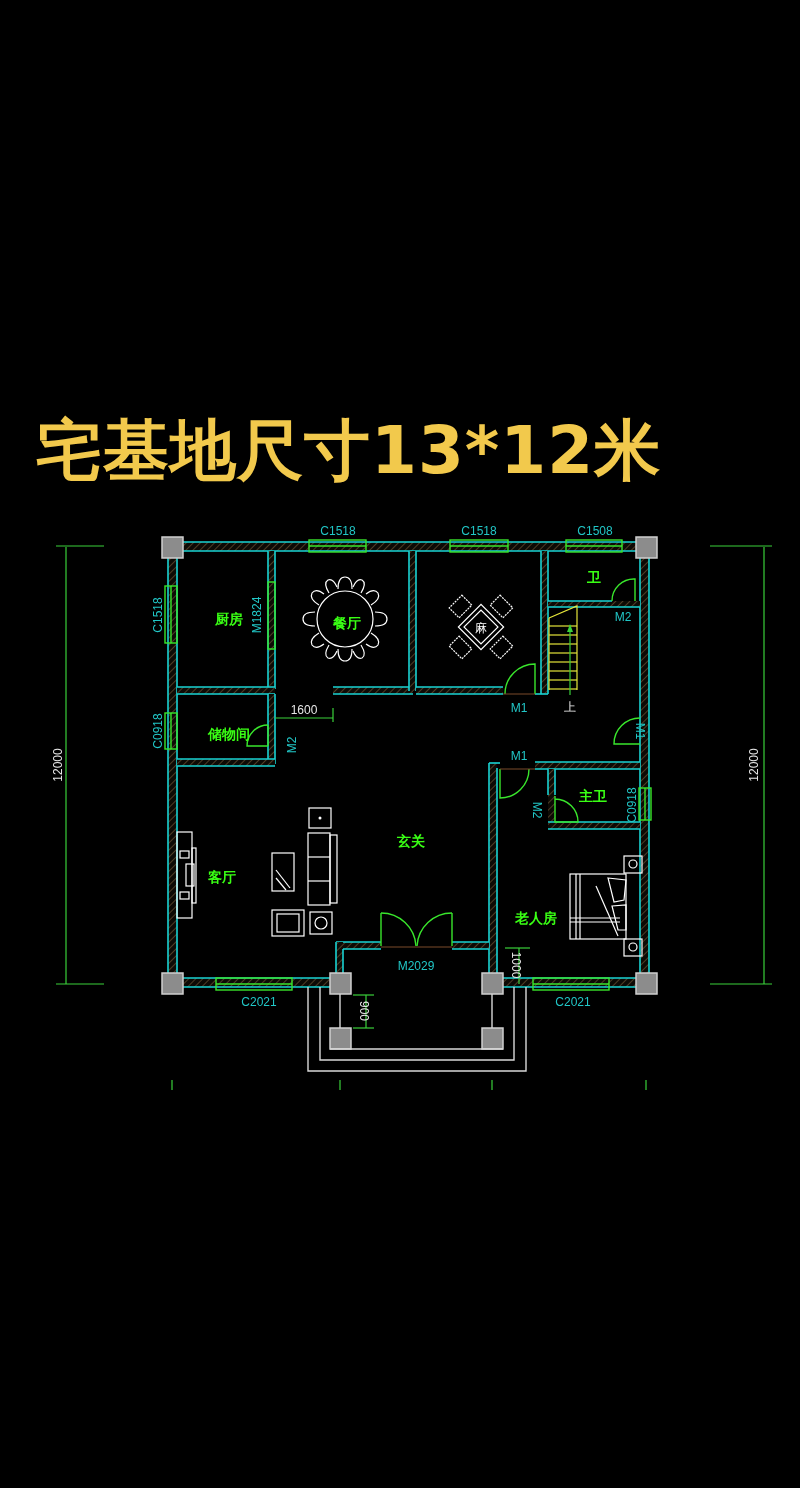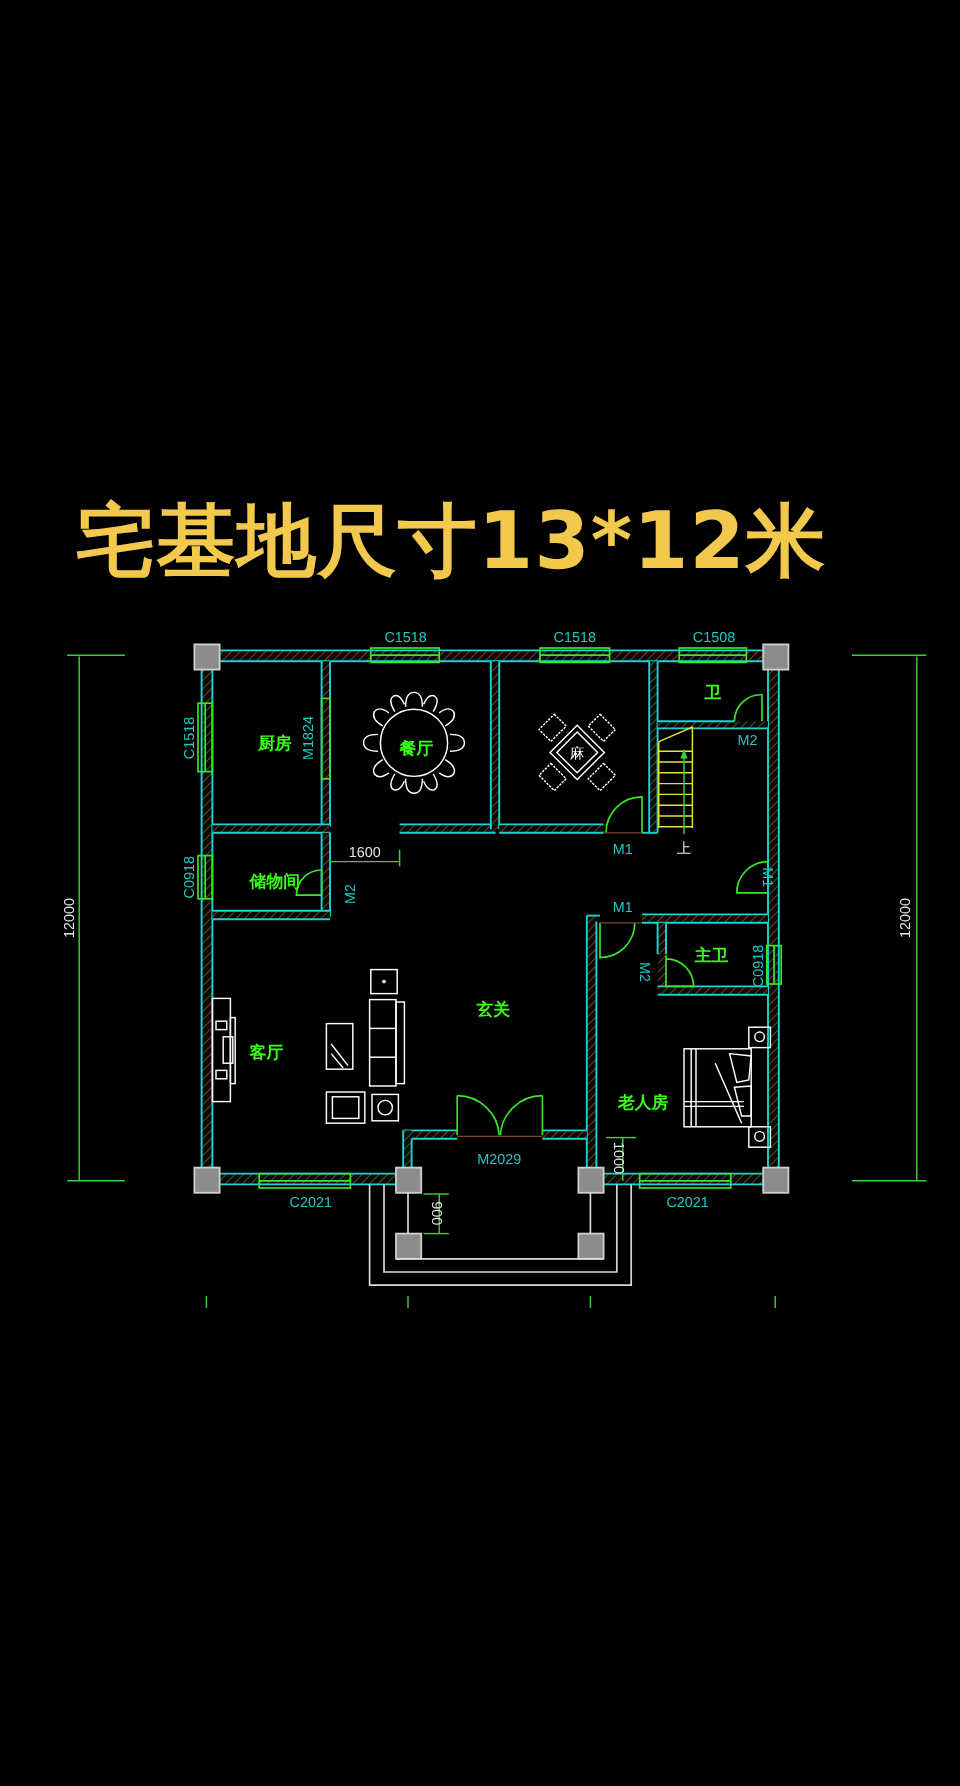--- a/index.html
+++ b/index.html
@@ -2,21 +2,20 @@
 <html><head>
 <meta charset="utf-8">
 <style>
   html, body { margin: 0; padding: 0; background: #000; }
   body { width: 800px; height: 1488px; position: relative; overflow: hidden; font-family: "DejaVu Sans", sans-serif; }
   .title {
     position: absolute; left: 36px; top: 418px; width: 680px;
     font-family: "DejaVu Sans", sans-serif; font-weight: bold;
     font-size: 66px; letter-spacing: 1px; color: #f2c94c; line-height: 1;
     white-space: nowrap;
-    text-align: center;
   }
   svg.plan { position: absolute; left: 0; top: 0; }
   .lbl-room { fill: #39ff14; font-family: "DejaVu Sans", sans-serif; font-weight: bold; font-size: 14px; }
   .lbl-code { fill: #21c7c7; font-family: "Liberation Sans", sans-serif; font-size: 12px; }
   .lbl-dim { fill: #e6e6e6; font-family: "Liberation Sans", sans-serif; font-size: 12px; }
   .wall { fill: none; stroke: #19d3d3; stroke-width: 1.6; }
   .window { fill: none; stroke: #39e62c; stroke-width: 1.4; }
   .door { fill: none; stroke: #39e62c; stroke-width: 1.4; }
   .doorline { stroke: #7a4a2a; stroke-width: 1; }
   .col { fill: #8c8c8c; stroke: #cfcfcf; stroke-width: 1.5; }

